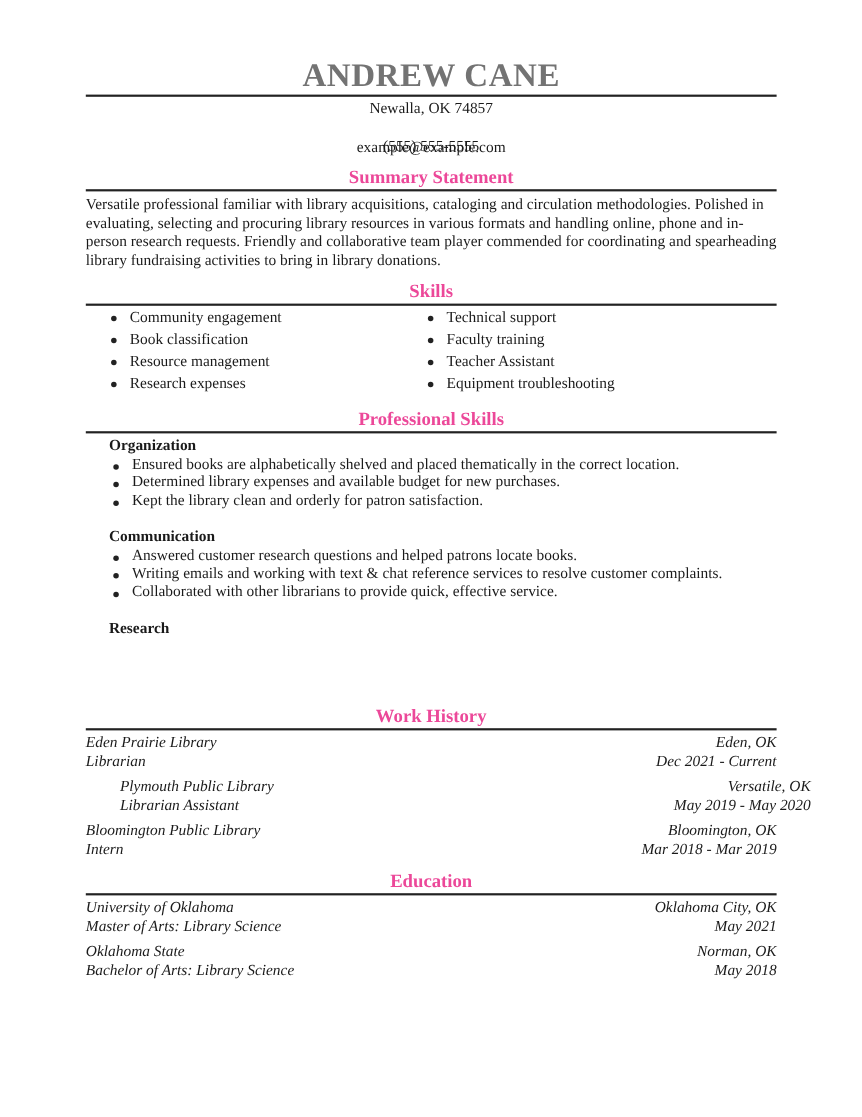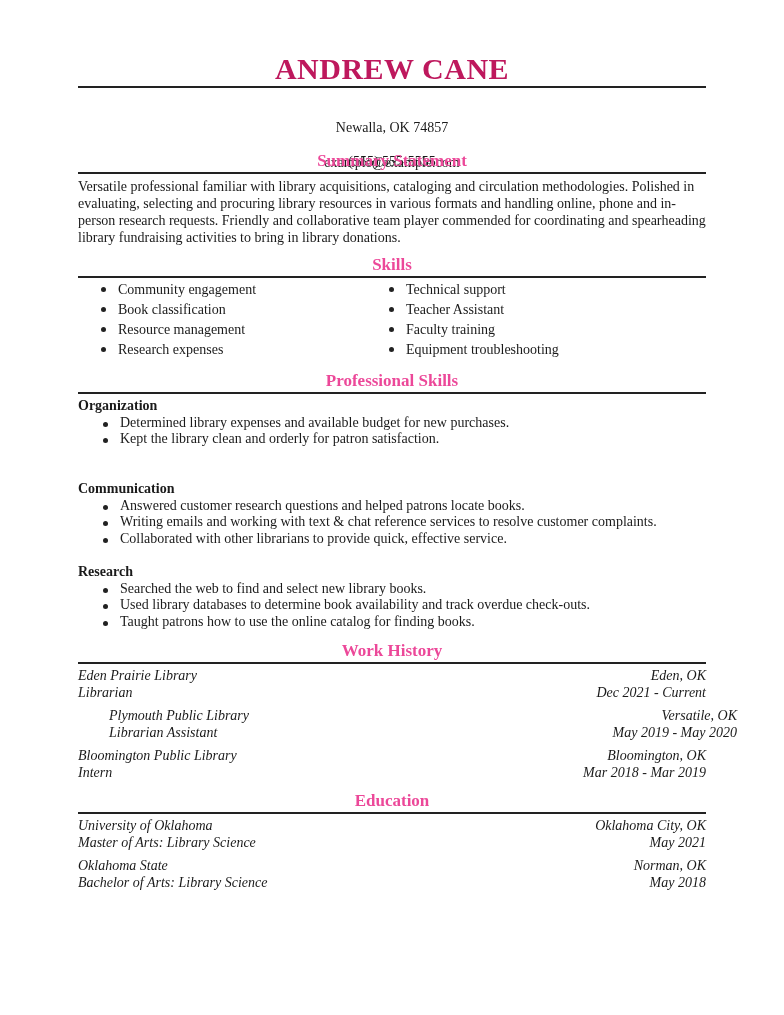--- a/index.html
+++ b/index.html
@@ -1,31 +1,31 @@
 <!DOCTYPE html>
 <html><head>
 <meta charset="utf-8">
 <style>
   html, body { margin: 0; padding: 0; background: #ffffff; }
   body { width: 784px; height: 1015px; position: relative; overflow: hidden;
          font-family: "Liberation Serif", "DejaVu Serif", serif; color: #1a1a1a; }
   .page { position: absolute; left: 78px; width: 628px; top: 0; }
   .name { position: absolute; top: 52px; left: 0; width: 628px; text-align: center;
-          font-size: 30px; font-weight: bold; color: #be185d; letter-spacing: 0.5px; line-height: 34px; }
+          font-size: 30px; font-weight: bold; color: #737373; letter-spacing: 0.5px; line-height: 34px; }
   .rule { position: absolute; left: 0; width: 628px; height: 2px; background: #222; }
-  .contact { position: absolute; left: 0; width: 628px; text-align: center; font-size: 14px; line-height: 17px; margin-top: 28px; }
+  .contact { position: absolute; left: 0; width: 628px; text-align: center; font-size: 14px; line-height: 17px; }
   .sec-title { position: absolute; left: 0; width: 628px; text-align: center;
                font-size: 17px; font-weight: bold; color: #ec4899; line-height: 20px; }
   .summary { position: absolute; left: 0; width: 630px; font-size: 14px; line-height: 17px; }
   .skills-col { position: absolute; font-size: 14px; line-height: 20px; }
   .bullet { position: relative; padding-left: 20px; white-space: nowrap; }
   .bullet::before { content: ""; position: absolute; left: 3px; top: 7px; width: 5px; height: 5px;
                     border-radius: 50%; background: #222; }
   .ps-group { position: absolute; left: 0; width: 640px; font-size: 14px; line-height: 16.7px; }
-  .ps-head { font-weight: bold; }
+  .ps-head { font-weight: bold; margin-left: 21px; }
   .ps-list { padding-left: 22px; }
   .entry { position: absolute; left: 0; width: 628px; font-size: 14px; line-height: 16.5px; font-style: italic; text-align: right; }
   .entry .row { display: flex; justify-content: space-between; }
 </style>
 </head>
 <body>
 
 <div class="page">
 
   <div class="name">ANDREW CANE</div>
@@ -41,52 +41,48 @@
   <div class="sec-title" style="top:255px;">Skills</div>
   <div class="rule" style="top:276px;"></div>
   <div class="skills-col" style="top:280px; left:20px;">
     <div class="bullet">Community engagement</div>
     <div class="bullet">Book classification</div>
     <div class="bullet">Resource management</div>
     <div class="bullet">Research expenses</div>
   </div>
   <div class="skills-col" style="top:280px; left:308px;">
     <div class="bullet">Technical support</div>
+    <div class="bullet">Faculty training</div>
     <div class="bullet">Teacher Assistant</div>
-    <div class="bullet">Faculty training</div>
     <div class="bullet">Equipment troubleshooting</div>
   </div>
 
   <div class="sec-title" style="top:371px;">Professional Skills</div>
   <div class="rule" style="top:392px;"></div>
 
   <div class="ps-group" style="top:398px;">
     <div class="ps-head">Organization</div>
     <div class="ps-list">
+      <div class="bullet">Ensured books are alphabetically shelved and placed thematically in the correct location.</div>
       <div class="bullet">Determined library expenses and available budget for new purchases.</div>
       <div class="bullet">Kept the library clean and orderly for patron satisfaction.</div>
     </div>
   </div>
 
   <div class="ps-group" style="top:481px;">
     <div class="ps-head">Communication</div>
     <div class="ps-list">
       <div class="bullet">Answered customer research questions and helped patrons locate books.</div>
       <div class="bullet">Writing emails and working with text &amp; chat reference services to resolve customer complaints.</div>
       <div class="bullet">Collaborated with other librarians to provide quick, effective service.</div>
     </div>
   </div>
 
   <div class="ps-group" style="top:564px;">
     <div class="ps-head">Research</div>
-    <div class="ps-list">
-      <div class="bullet">Searched the web to find and select new library books.</div>
-      <div class="bullet">Used library databases to determine book availability and track overdue check-outs.</div>
-      <div class="bullet">Taught patrons how to use the online catalog for finding books.</div>
-    </div>
   </div>
 
   <div class="sec-title" style="top:641px;">Work History</div>
   <div class="rule" style="top:662px;"></div>
 
   <div class="entry" style="top:668px;">
     <div class="row">
       <span>Eden Prairie Library</span>
       <span>Eden, OK</span>
     </div>

